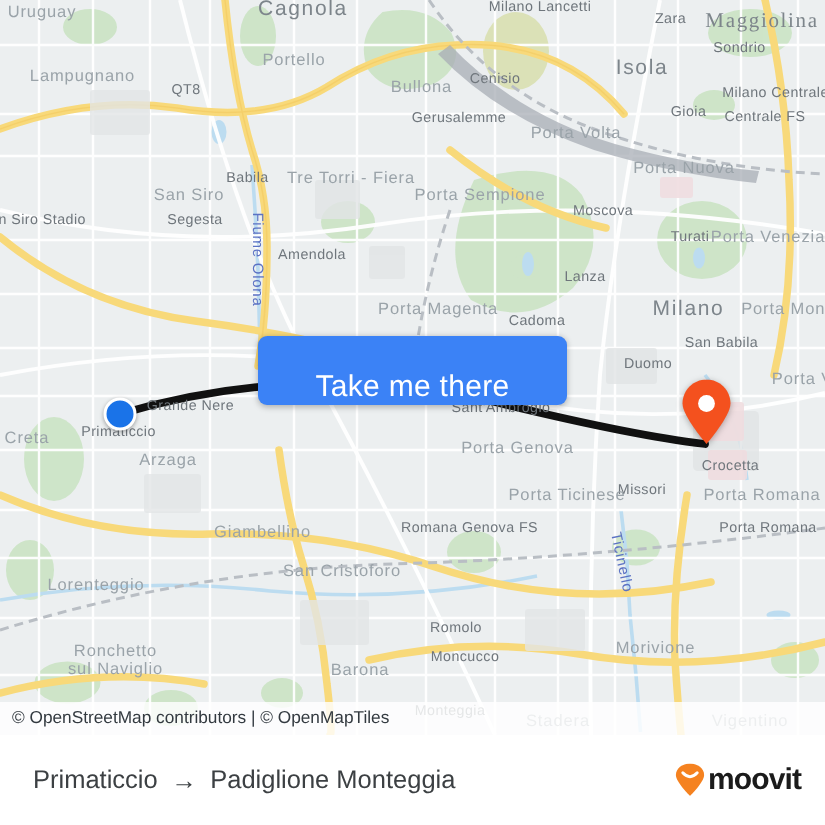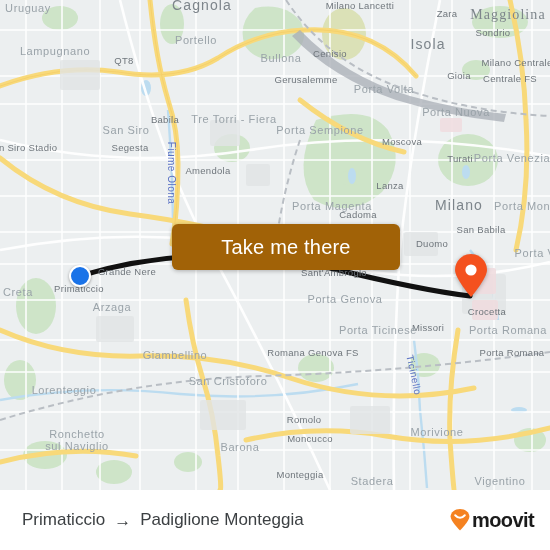--- a/index.html
+++ b/index.html
@@ -47,30 +47,30 @@
   .dest-pin {
     position: absolute;
     transform: translate(-50%, -100%);
     filter: drop-shadow(0 1px 2px rgba(0,0,0,.3));
   }
 
   
   .take-me-there {
     position: absolute;
     left: 172px; top: 224px;
-    width: 228px; height: 46px;
-    background: #a16207;
+    width: 206px; height: 46px;
+    background: #3b82f6;
     border: none; border-radius: 6px;
     color: #ffffff;
     font-family: "Liberation Sans", sans-serif;
     font-size: 20px;
     letter-spacing: .2px;
     cursor: pointer;
     box-shadow: 0 1px 4px rgba(0,0,0,.28);
-    display: flex; align-items: center; justify-content: center;
+    display: flex; align-items: flex-end; justify-content: center;
   }
 
   
   .attribution {
     position: absolute;
     left: 0; bottom: 0;
     width: 100%; height: 22px;
     background: rgba(255,255,255,.82);
     display: flex; align-items: center;
     padding-left: 8px;
@@ -225,21 +225,21 @@
         <div class="lbl place" style="left: 320px; top: 130px;">Porta Sempione</div>
         <div class="lbl dark" style="left: 402px; top: 141px;">Moscova</div>
         <div class="lbl dark" style="left: 22px; top: 147px;">San Siro Stadio</div>
         <div class="lbl dark" style="left: 130px; top: 147px;">Segesta</div>
         <div class="lbl dark" style="left: 460px; top: 158px;">Turati</div>
         <div class="lbl place" style="left: 512px; top: 158px;">Porta Venezia</div>
         <div class="lbl dark" style="left: 208px; top: 170px;">Amendola</div>
         <div class="lbl river" style="left: 171px; top: 173px; transform: translate(-50%, -50%) rotate(90deg);">Fiume Olona</div>
         <div class="lbl dark" style="left: 390px; top: 185px;">Lanza</div>
         <div class="lbl big" style="left: 459px; top: 205px;">Milano</div>
-        <div class="lbl place" style="left: 292px; top: 206px; margin-left: 40px;">Porta Magenta</div>
+        <div class="lbl place" style="left: 292px; top: 206px;">Porta Magenta</div>
         <div class="lbl dark" style="left: 358px; top: 214px;">Cadoma</div>
         <div class="lbl dark" style="left: 481px; top: 229px;">San Babila</div>
         <div class="lbl place" style="left: 524px; top: 206px;">Porta Mont</div>
         <div class="lbl dark" style="left: 432px; top: 243px;">Duomo</div>
         <div class="lbl place" style="left: 535px; top: 253px;">Porta V</div>
         <div class="lbl dark" style="left: 334px; top: 272px;">Sant'Ambroglo</div>
         <div class="lbl dark" style="left: 127px; top: 271px;">Grande Nere</div>
         <div class="lbl dark" style="left: 428px; top: 286px; margin-top: 41px;">Missori</div>
         <div class="lbl dark" style="left: 79px; top: 288px;">Primaticcio</div>
         <div class="lbl place" style="left: 18px; top: 292px;">Creta</div>
@@ -271,20 +271,23 @@
       <svg width="34" height="44" viewBox="0 0 34 44">
         <path d="M17 43 C17 43 33 24.5 33 16 C33 7.2 25.8 0 17 0 C8.2 0 1 7.2 1 16 C1 24.5 17 43 17 43 Z" fill="#f4511e"></path>
         <circle cx="17" cy="16" r="5.6" fill="#ffffff"></circle>
       </svg>
     </div>
 
     <button class="take-me-there">
       <span>Take me there</span>
     </button>
 
+    <div class="attribution">
+      <span>© OpenStreetMap contributors | © OpenMapTiles</span>
+    </div>
   </div>
 
   <div class="footer">
     <div class="route-title">
       <span>Primaticcio</span>
       <span class="arrow-icon">→</span>
       <span>Padiglione Monteggia</span>
     </div>
     <div class="brand">
       <svg width="20" height="22" viewBox="0 0 20 22">

